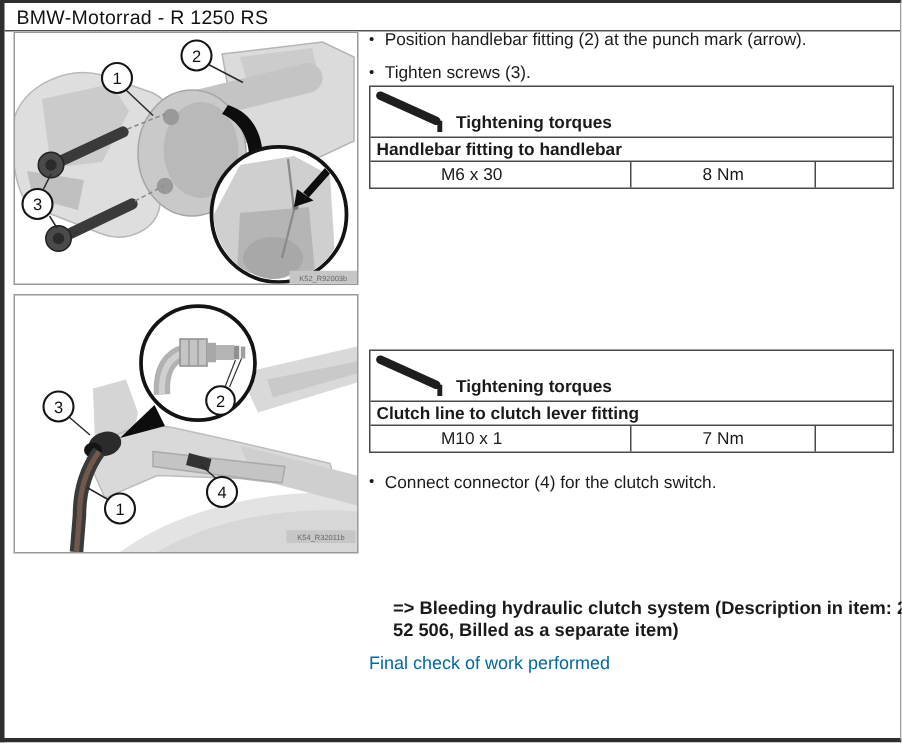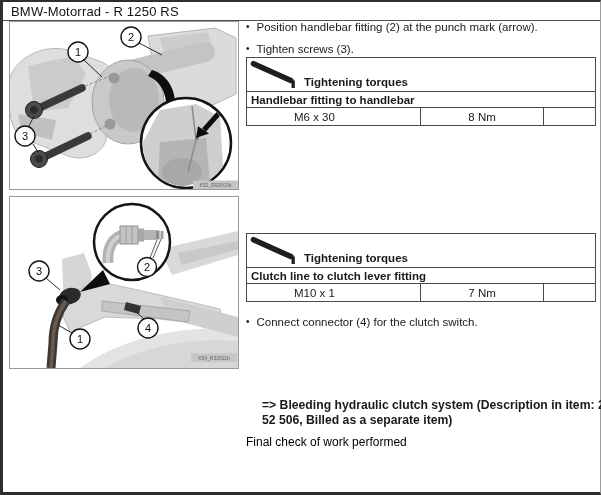--- a/index.html
+++ b/index.html
@@ -30,21 +30,21 @@
   .tt-sub { height:16px; border-bottom:1px solid #4a4a4a; font-weight:bold;
             font-size:11.5px; padding:1px 4px 0; line-height:14px; }
   .tt-row { display:flex; height:17px; font-size:11.5px; line-height:14px; }
   .tt-row > div { padding:2px 4px 0;margin-left:43px; }
   .cell-fastener { width:177px; border-right:1px solid #4a4a4a; }
   .cell-torque   { width:106px; border-right:1px solid #4a4a4a; }
   .cell-note     { flex:1; }
 
   .fu-head  { top:374px; font-weight:bold; font-size:12.5px; }
   .fu-para  { top:396px; font-weight:bold; font-size:12.2px; line-height:15px;margin-left:16px; }
-  .fu-final { top:433px; font-size:12px; color:#000000; }
+  .fu-final { top:433px; font-size:12px; color:#0369a1; }
 
   .co-circle { fill:#fff; stroke:#141414; stroke-width:1.4; }
   .co-text { font-size:11px; fill:#111; text-anchor:middle;
              font-family:"Liberation Sans", sans-serif; }
   .leader { stroke:#2a2a2a; stroke-width:1; fill:none; }
   .cap-box { fill:#c6c6c6; }
   .cap-text { font-size:5px; fill:#666; text-anchor:middle;
               font-family:"Liberation Sans", sans-serif; }
 </style>
 </head>

